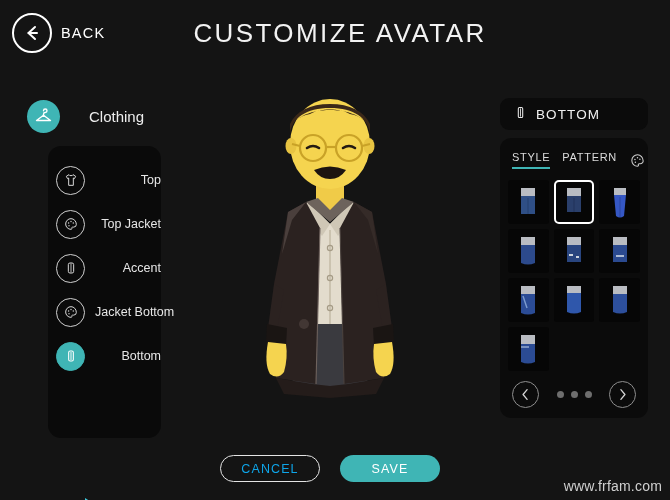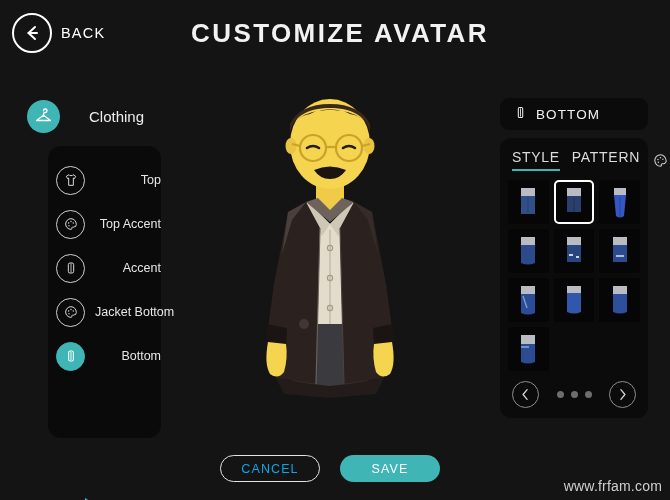--- a/index.html
+++ b/index.html
@@ -31,21 +31,21 @@
     width: 36px; height: 36px; border-radius: 50%;
     border: 2.5px solid #ffffff;
     display: flex; align-items: center; justify-content: center;
   }
   .back-label {
     font-size: 14.5px; letter-spacing: 1.2px; color: #fff;
   }
   .page-title {
     position: absolute; left: 0; right: 0; top: 18px;
     text-align: center;
-    font-size: 26px; letter-spacing: 2.4px; font-weight: 700;
+    font-size: 26px; letter-spacing: 2.4px; font-weight: 400;
     color: #f2f2f2;
     padding-left: 10px;
   }
 
   
   .left-panel {
     position: absolute; left: 0; top: 70px; width: 200px; bottom: 0;
   }
   .category-head {
     position: absolute; left: 27px; top: 30px;
@@ -117,21 +117,21 @@
   }
   .rp-body {
     background: #0b0b0b; border-radius: 11px;
     padding: 9px 8px 8px 8px;
   }
   .tabs {
     display: flex; align-items: center; gap: 12px;
     padding: 0 2px 0 4px; height: 26px;
   }
   .tab {
-    font-size: 14px; letter-spacing: 0.7px; color: #dcdcdc;
+    font-size: 11px; letter-spacing: 0.7px; color: #dcdcdc;
     padding-bottom: 4px; cursor: pointer;
     border-bottom: 2.5px solid transparent;
   }
   .tab.active { border-bottom-color: #3fb5b5; }
   .tab-palette { margin-left: auto; cursor: pointer; display:flex; }
 
   .grid {
     display: grid;
     grid-template-columns: repeat(3, 1fr);
     gap: 5px;
@@ -228,21 +228,21 @@
       <div class="menu-item">
         <div class="mi-circle">
           <svg width="16" height="16" viewBox="0 0 24 24">
             <path d="M12 4a8 8 0 1 0 0 16c1.2 0 1.6-.8 1.2-1.5-.5-.9.2-1.8 1.3-1.8h1.4A4.1 4.1 0 0 0 20 12.6C20 7.9 16.4 4 12 4Z" fill="none" stroke="#d8d8d8" stroke-width="1.5"></path>
             <circle cx="8.4" cy="10.6" r="1.05" fill="#d8d8d8"></circle>
             <circle cx="12" cy="8.2" r="1.05" fill="#d8d8d8"></circle>
             <circle cx="15.4" cy="10.4" r="1.05" fill="#d8d8d8"></circle>
             <circle cx="9" cy="14.6" r="1.05" fill="#d8d8d8"></circle>
           </svg>
         </div>
-        <span class="mi-label">Top Accent</span>
+        <span class="mi-label">Top Jacket</span>
       </div>
 
       <div class="menu-item">
         <div class="mi-circle">
           <svg width="16" height="16" viewBox="0 0 24 24">
             <rect x="8" y="4.5" width="8" height="15" rx="2.4" fill="none" stroke="#d8d8d8" stroke-width="1.5"></rect>
             <line x1="12" y1="5.5" x2="12" y2="18.5" stroke="#d8d8d8" stroke-width="1.3"></line>
           </svg>
         </div>
         <span class="mi-label">Accent</span>

